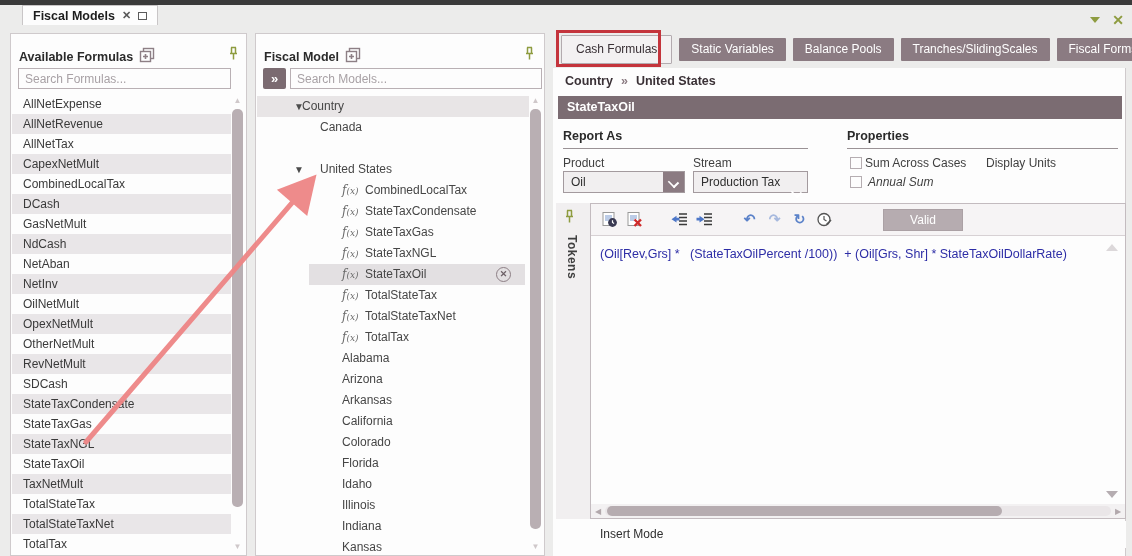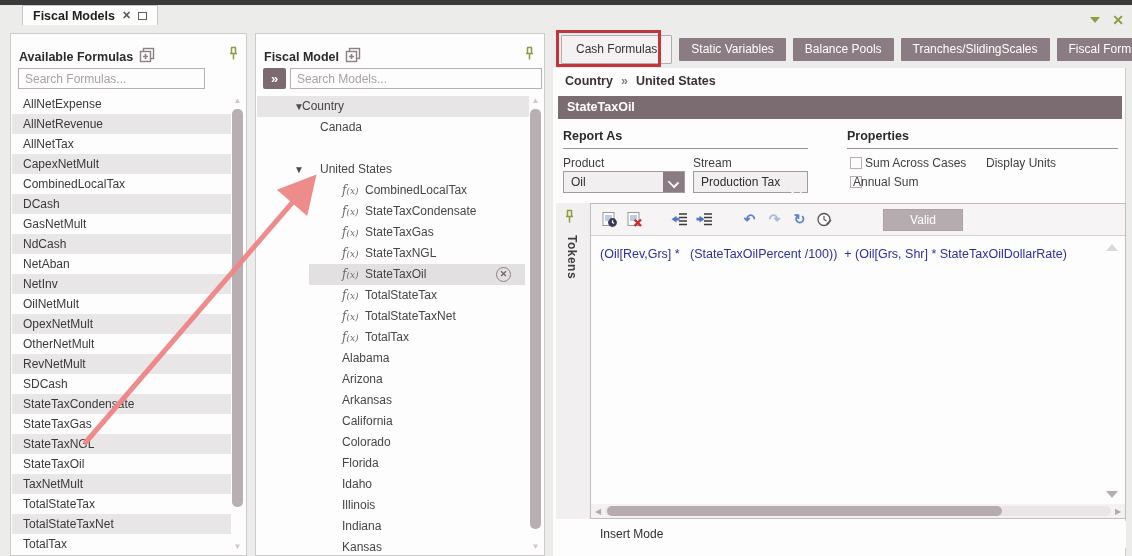--- a/index.html
+++ b/index.html
@@ -156,21 +156,21 @@
             <rect x="1.5" y="4.5" width="10" height="10" fill="#fdfdfd" stroke="#8d7f85" stroke-width="1.4"></rect>
             <path d="M6.5 7 v5 M4 9.5 h5" stroke="#8d7f85" stroke-width="1.6"></path>
           </svg>
       </span>
     </div>
     <span class="pin" style="right:7px;">
       <svg width="11" height="15" viewBox="0 0 11 15">
           <path d="M3 1.5 h5 M3.5 1.5 v5.5 M7.5 1.5 v5.5 M2 7.5 h7 M5.5 7.5 v6" stroke="#8e9c40" stroke-width="1.5" fill="none"></path>
         </svg>
     </span>
-    <input class="search-box" style="left: 7px; top: 34px; width: 187px;" placeholder="Search Formulas...">
+    <input class="search-box" style="left: 7px; top: 34px; width: 213px;" placeholder="Search Formulas...">
     <div id="left-list">
         <div class="list-row">AllNetExpense</div>
         <div class="list-row alt">AllNetRevenue</div>
         <div class="list-row">AllNetTax</div>
         <div class="list-row alt">CapexNetMult</div>
         <div class="list-row">CombinedLocalTax</div>
         <div class="list-row alt">DCash</div>
         <div class="list-row">GasNetMult</div>
         <div class="list-row alt">NdCash</div>
         <div class="list-row">NetAban</div>
@@ -336,21 +336,21 @@
     <div class="dropdown" style="left:140px; top:143px; width:115px;align-items:center;">
       <span class="dd-value">Production Tax</span>
       <span class="dd-btn"></span>
     </div>
 
     <div class="sec-title" style="left:294px; top:101px;">Properties</div>
     <div class="sec-line" style="left:294px; top:120px; width:271px;"></div>
     <span class="checkbox" style="left:297px; top:129px;"></span>
     <div class="fld-label" style="left:312px; top:128px;">Sum Across Cases</div>
     <span class="checkbox" style="left:297px; top:148px;"></span>
-    <div class="fld-label" style="left:300px; top:147px;">Annual Sum</div>
+    <div class="fld-label" style="left:315px; top:147px;font-style:italic;">Annual Sum</div>
     <div class="fld-label" style="left:433px; top:128px;">Display Units</div>
 
     <div class="tokens-strip">
       <span style="position:absolute; left:8px; top:6px;">
         <svg width="11" height="15" viewBox="0 0 11 15">
             <path d="M3 1.5 h5 M3.5 1.5 v5.5 M7.5 1.5 v5.5 M2 7.5 h7 M5.5 7.5 v6" stroke="#8e9c40" stroke-width="1.5" fill="none"></path>
           </svg>
       </span>
       <span class="tokens-label">Tokens</span>
     </div>

